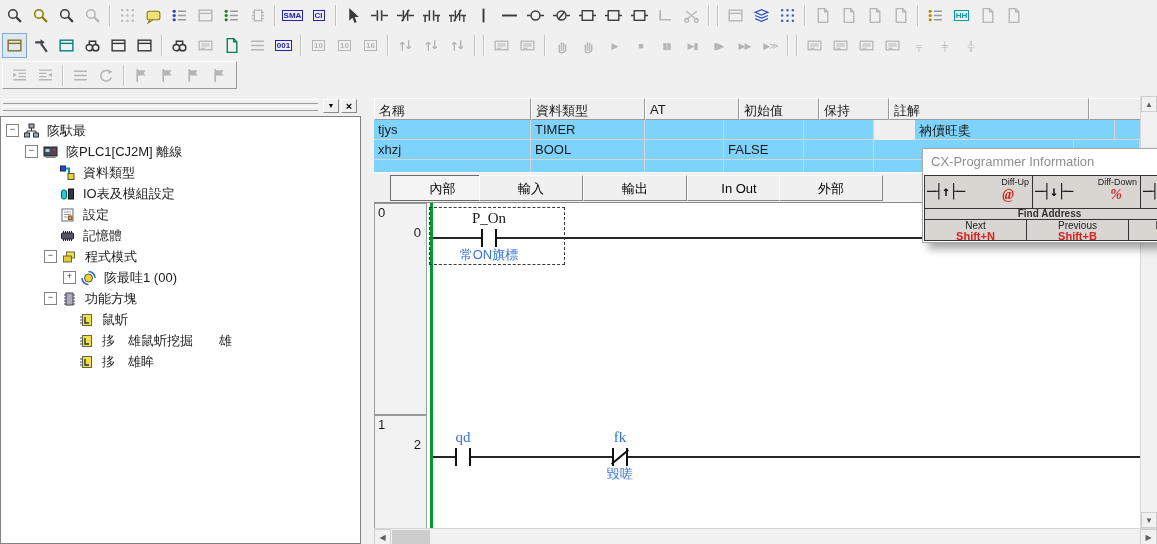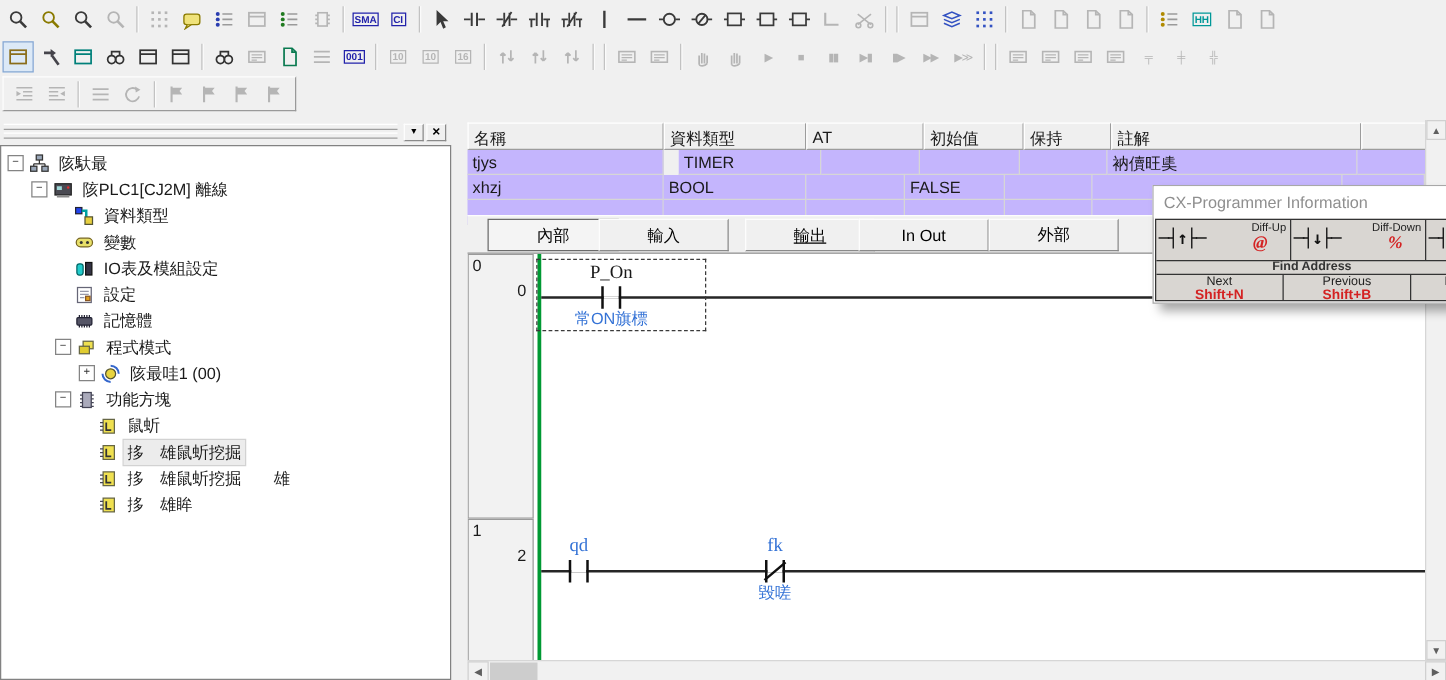--- a/index.html
+++ b/index.html
@@ -40,21 +40,21 @@
   .ticon{width:17px;height:16px;margin-right:4px;flex:none}
   .tlabel{padding:1px 3px}
   .tlabel.sel{background:#ececec;outline:1px solid #d2d2d2}
 
   
   #symtable{position:absolute;left:374px;top:98px;width:766px}
   .srow{display:flex}
   .hcell{flex:none;box-sizing:border-box;height:22px;background:#efefef;font-size:13px;padding:3px 4px 0;
          border-right:1px solid #9c9c9c;border-bottom:1px solid #9c9c9c;border-top:1px solid #fff;border-left:1px solid #fff;
          white-space:nowrap;overflow:hidden}
-  .bcell{flex:none;box-sizing:border-box;height:20px;background:#c4b5fd;font-size:13px;padding:2px 4px 0;
+  .bcell{flex:none;box-sizing:border-box;height:20px;background:#7dd3fc;font-size:13px;padding:2px 4px 0;
          border-right:1px solid #d6d6d6;border-bottom:1px solid #d6d6d6;white-space:nowrap;overflow:hidden}
 
   
   #tabbar{position:absolute;left:374px;top:172px;width:766px;height:30px;background:#f0f0f0;border-top:1px solid #fdfdfd}
   .tab{position:absolute;top:2px;height:26px;box-sizing:border-box;background:#f0f0f0;font-size:13px;
        text-align:center;line-height:24px;border:1px solid #8a8a8a;border-top-color:#fdfdfd;border-left-color:#fdfdfd;
        white-space:nowrap;overflow:hidden}
   .tab.sel{border:1px solid #6b6b6b;background:#f4f4f4}
 
   
@@ -707,44 +707,36 @@
         <span class="expspace"></span>
         <svg class="ticon">
           <use href="#t-datatypes"></use>
         </svg>
         <span class="tlabel">資料類型</span>
       </div>
       <div class="titem">
         <span class="tindent" style="width: 43px;"></span>
         <span class="expspace"></span>
         <svg class="ticon">
-          <use href="#t-symbols"></use>
-        </svg>
-        <span class="tlabel">變數</span>
+          <use href="#t-iotable"></use>
+        </svg>
+        <span class="tlabel">IO表及模組設定</span>
       </div>
       <div class="titem">
         <span class="tindent" style="width: 43px;"></span>
         <span class="expspace"></span>
         <svg class="ticon">
-          <use href="#t-iotable"></use>
-        </svg>
-        <span class="tlabel">IO表及模組設定</span>
+          <use href="#t-settings"></use>
+        </svg>
+        <span class="tlabel">設定</span>
       </div>
       <div class="titem">
         <span class="tindent" style="width: 43px;"></span>
         <span class="expspace"></span>
         <svg class="ticon">
-          <use href="#t-settings"></use>
-        </svg>
-        <span class="tlabel">設定</span>
-      </div>
-      <div class="titem">
-        <span class="tindent" style="width: 43px;"></span>
-        <span class="expspace"></span>
-        <svg class="ticon">
           <use href="#t-memory"></use>
         </svg>
         <span class="tlabel">記憶體</span>
       </div>
       <div class="titem">
         <span class="tindent" style="width: 43px;"></span>
         <span class="exp">−</span>
         <svg class="ticon">
           <use href="#t-programs"></use>
         </svg>
@@ -766,28 +758,20 @@
         </svg>
         <span class="tlabel">功能方塊</span>
       </div>
       <div class="titem">
         <span class="tindent" style="width: 62px;"></span>
         <span class="expspace"></span>
         <svg class="ticon">
           <use href="#t-fb"></use>
         </svg>
         <span class="tlabel">鼠蚚</span>
-      </div>
-      <div class="titem">
-        <span class="tindent" style="width: 62px;"></span>
-        <span class="expspace"></span>
-        <svg class="ticon">
-          <use href="#t-fb"></use>
-        </svg>
-        <span class="tlabel sel">拸　雄鼠蚚挖掘</span>
       </div>
       <div class="titem">
         <span class="tindent" style="width: 62px;"></span>
         <span class="expspace"></span>
         <svg class="ticon">
           <use href="#t-fb"></use>
         </svg>
         <span class="tlabel">拸　雄鼠蚚挖掘　　雄</span>
       </div>
       <div class="titem">
@@ -806,25 +790,25 @@
       <div class="hcell" style="width: 157px;">名稱</div>
       <div class="hcell" style="width: 114px;">資料類型</div>
       <div class="hcell" style="width: 94px;">AT</div>
       <div class="hcell" style="width: 80px;">初始值</div>
       <div class="hcell" style="width: 70px;">保持</div>
       <div class="hcell" style="width: 200px;">註解</div>
       <div class="hcell" style="width: 66px;"></div>
     </div>
     <div class="srow">
       <div class="bcell" style="width: 157px;">tjys</div>
-      <div class="bcell" style="width: 114px; margin-left: 12px;">TIMER</div>
+      <div class="bcell" style="width: 114px;">TIMER</div>
       <div class="bcell" style="width: 79px;"></div>
       <div class="bcell" style="width: 80px;"></div>
       <div class="bcell" style="width: 70px;"></div>
-      <div class="bcell" style="width: 200px;">衲儥旺奊</div>
+      <div class="bcell" style="width: 200px; margin-left: 41px;">衲儥旺奊</div>
       <div class="bcell" style="width: 66px;"></div>
     </div>
     <div class="srow">
       <div class="bcell" style="width: 157px;">xhzj</div>
       <div class="bcell" style="width: 114px;">BOOL</div>
       <div class="bcell" style="width: 79px;"></div>
       <div class="bcell" style="width: 80px;">FALSE</div>
       <div class="bcell" style="width: 70px;"></div>
       <div class="bcell" style="width: 200px;"></div>
       <div class="bcell" style="width: 66px;"></div>
@@ -836,23 +820,23 @@
       <div class="bcell" style="width: 80px;"></div>
       <div class="bcell" style="width: 70px;"></div>
       <div class="bcell" style="width: 200px;"></div>
       <div class="bcell" style="width: 66px;"></div>
     </div>
   </div>
 
 <div id="tabbar">
     <button class="tab sel" style="left: 16px; width: 105px;">內部</button>
     <button class="tab" style="left: 105px; width: 104px;">輸入</button>
-    <button class="tab" style="left: 222px; width: 104px; text-decoration: underline;">輸出</button>
+    <button class="tab" style="left: 209px; width: 104px;">輸出</button>
     <button class="tab" style="left: 313px; width: 104px;">In Out</button>
-    <button class="tab" style="left: 417px; width: 104px; font-family: Liberation Mono, monospace;">外部</button>
+    <button class="tab" style="left: 405px; width: 104px;">外部</button>
   </div>
 
 <div id="ladder">
   <div id="rail"></div>
 <div class="mcell" style="top: 0px; height: 212px;">
       <span class="rnum">0</span>
       <span class="rstep">0</span>
     </div>
     <div class="rline" style="top: 34px; width: 707px;"></div>
     <div class="cgap" style="left: 109px; width: 12px; top: 34px;"></div>

